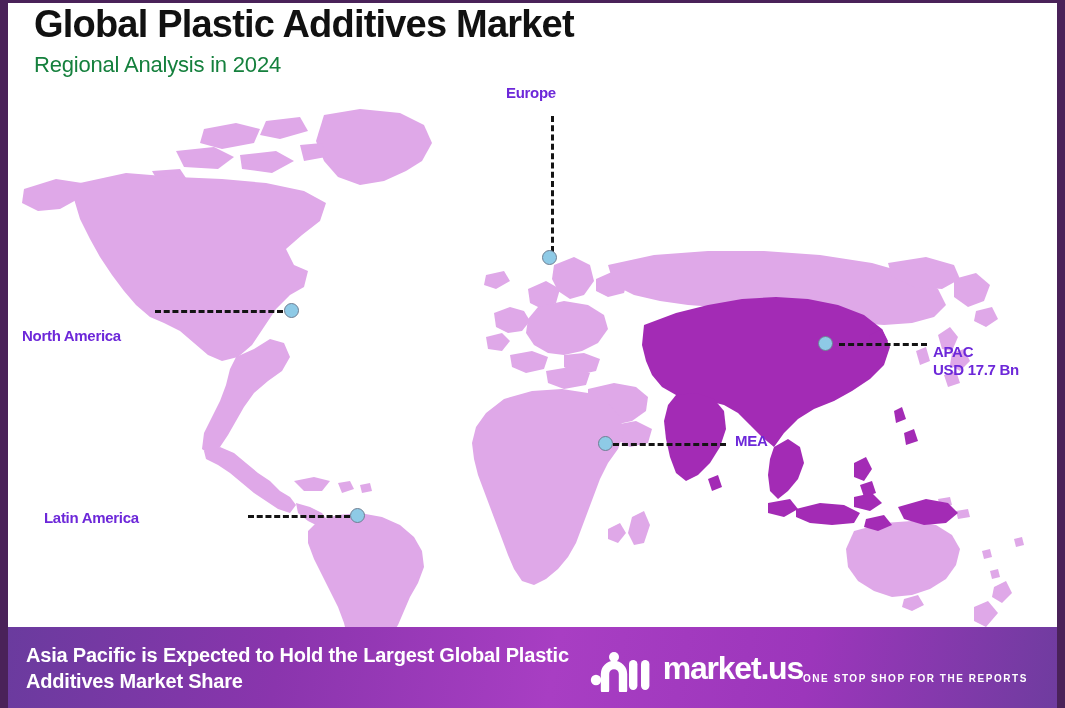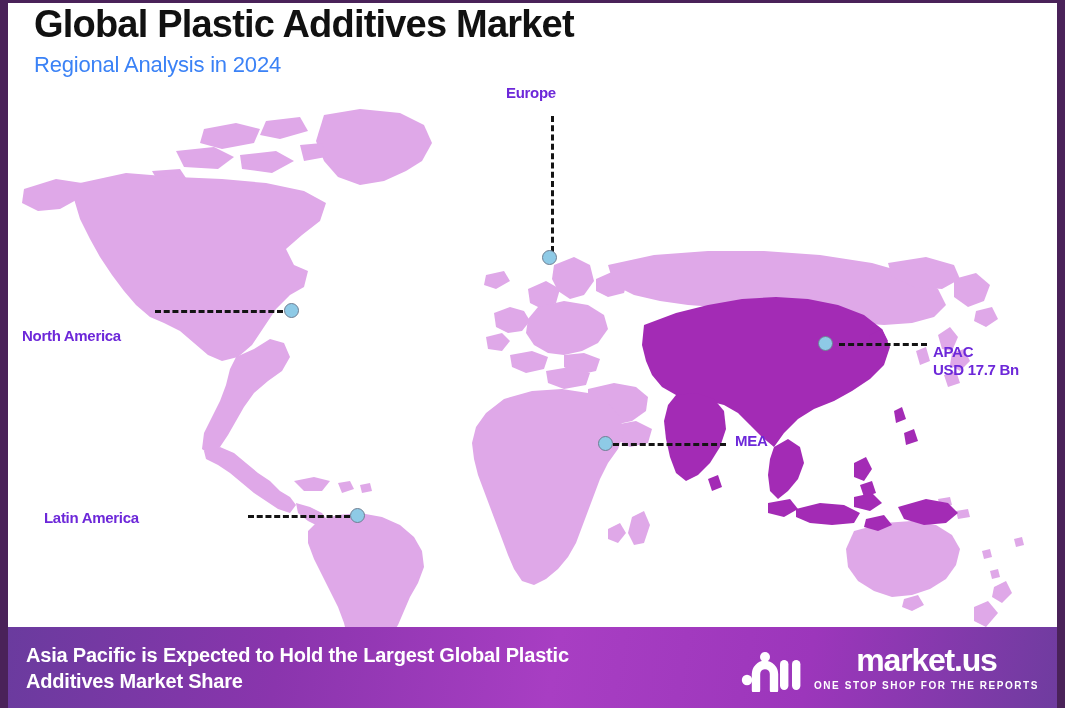--- a/index.html
+++ b/index.html
@@ -40,21 +40,21 @@
     font-weight: bold;
     color: #111111;
     letter-spacing: -0.8px;
     line-height: 1.05;
     margin: 0;
     white-space: nowrap;
   }
   #page-subtitle {
     font-size: 22px;
     font-weight: normal;
-    color: #3b82f6;
+    color: #15803d;
     letter-spacing: -0.2px;
     margin: 7px 0 0 0;
     white-space: nowrap;
   }
 
   
   #map-stage {
     position: absolute;
     left: 0;
     top: 96px;
@@ -124,21 +124,21 @@
         #6a3b9e 0%,
         #8a35ad 26%,
         #a83ec3 52%,
         #9c36bb 76%,
         #6f3c9f 100%);
     z-index: 50;
     display: flex;
     align-items: center;
     justify-content: space-between;
     box-sizing: border-box;
-    padding: 0 8px 0 18px;
+    padding: 0 19px 0 18px;
   }
   #footer-text {
     color: #ffffff;
     font-size: 20px;
     font-weight: bold;
     line-height: 1.3;
     letter-spacing: -0.2px;
     max-width: 740px;
   }
   #footer-text .footer-line { display: block; }
@@ -146,22 +146,22 @@
   
   #brand-logo {
     display: flex;
     align-items: center;
     gap: 12px;
     padding-right: 10px;
   }
   #brand-mark { flex: 0 0 auto; }
   #brand-wordmark-block {
     display: flex;
-    flex-direction: column;
-    align-items: center;
+    flex-direction: row;
+    align-items: flex-end;
   }
   #brand-wordmark {
     color: #ffffff;
     font-size: 32px;
     font-weight: bold;
     letter-spacing: -1.2px;
     line-height: 1;
   }
   #brand-tagline {
     color: #ffffff;

